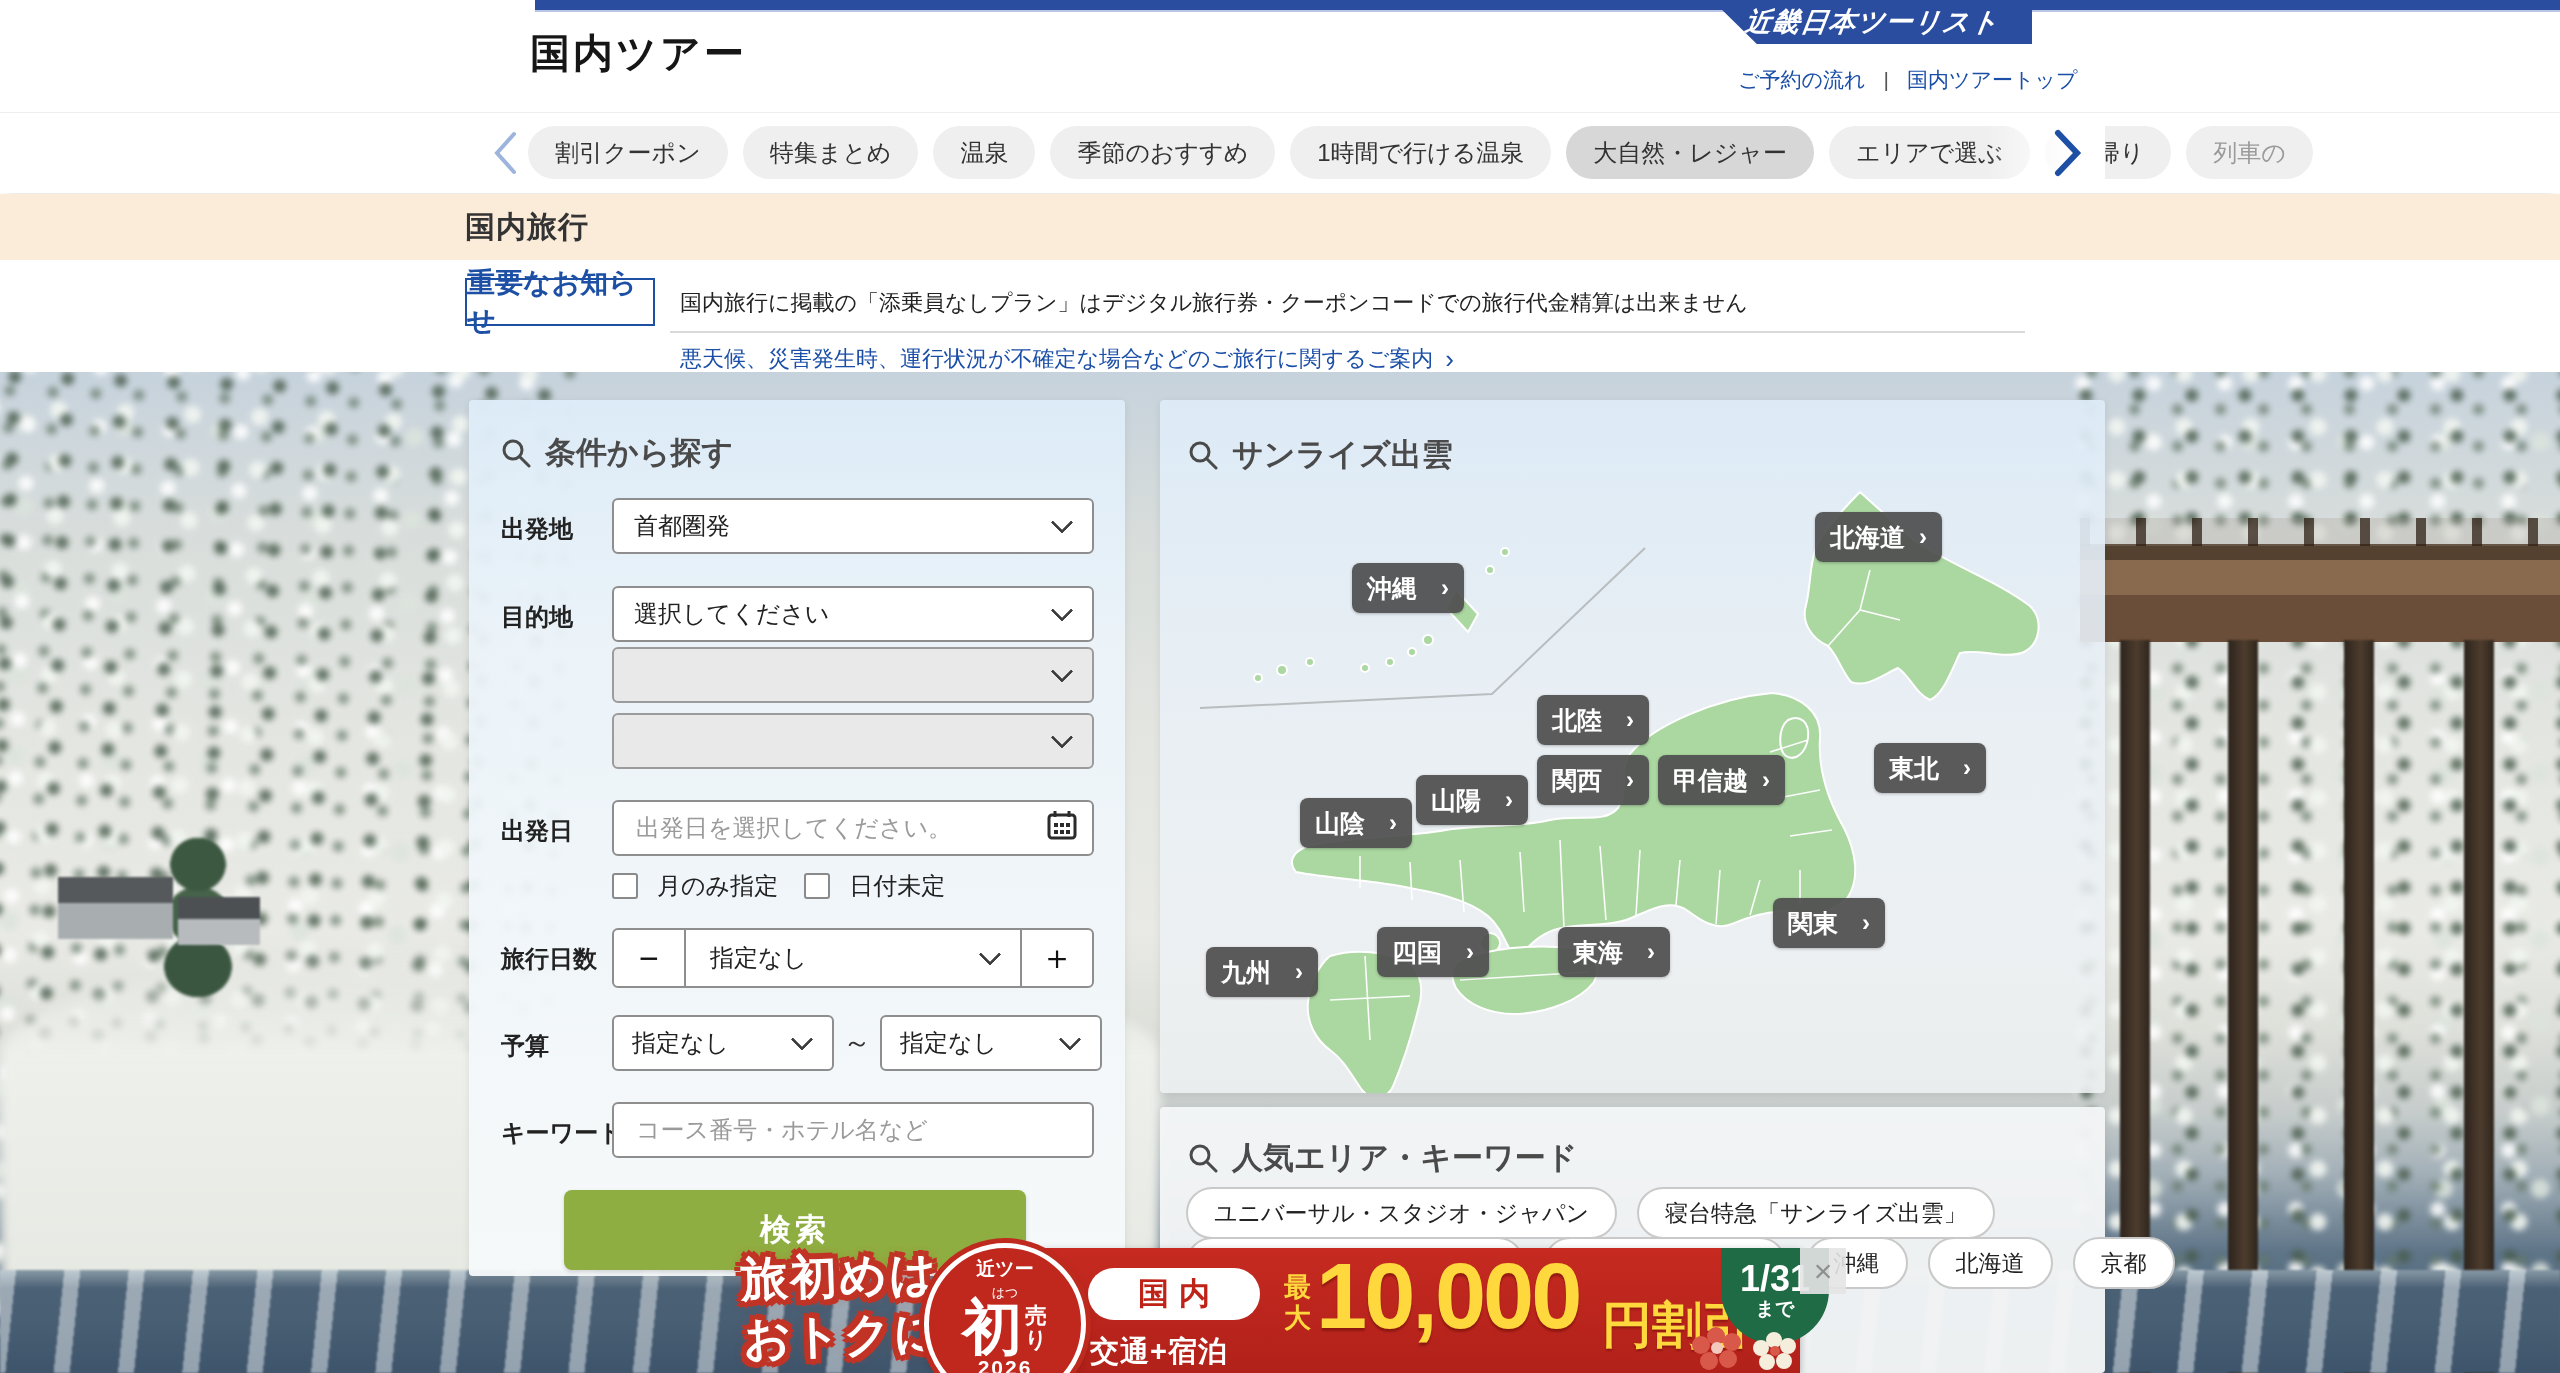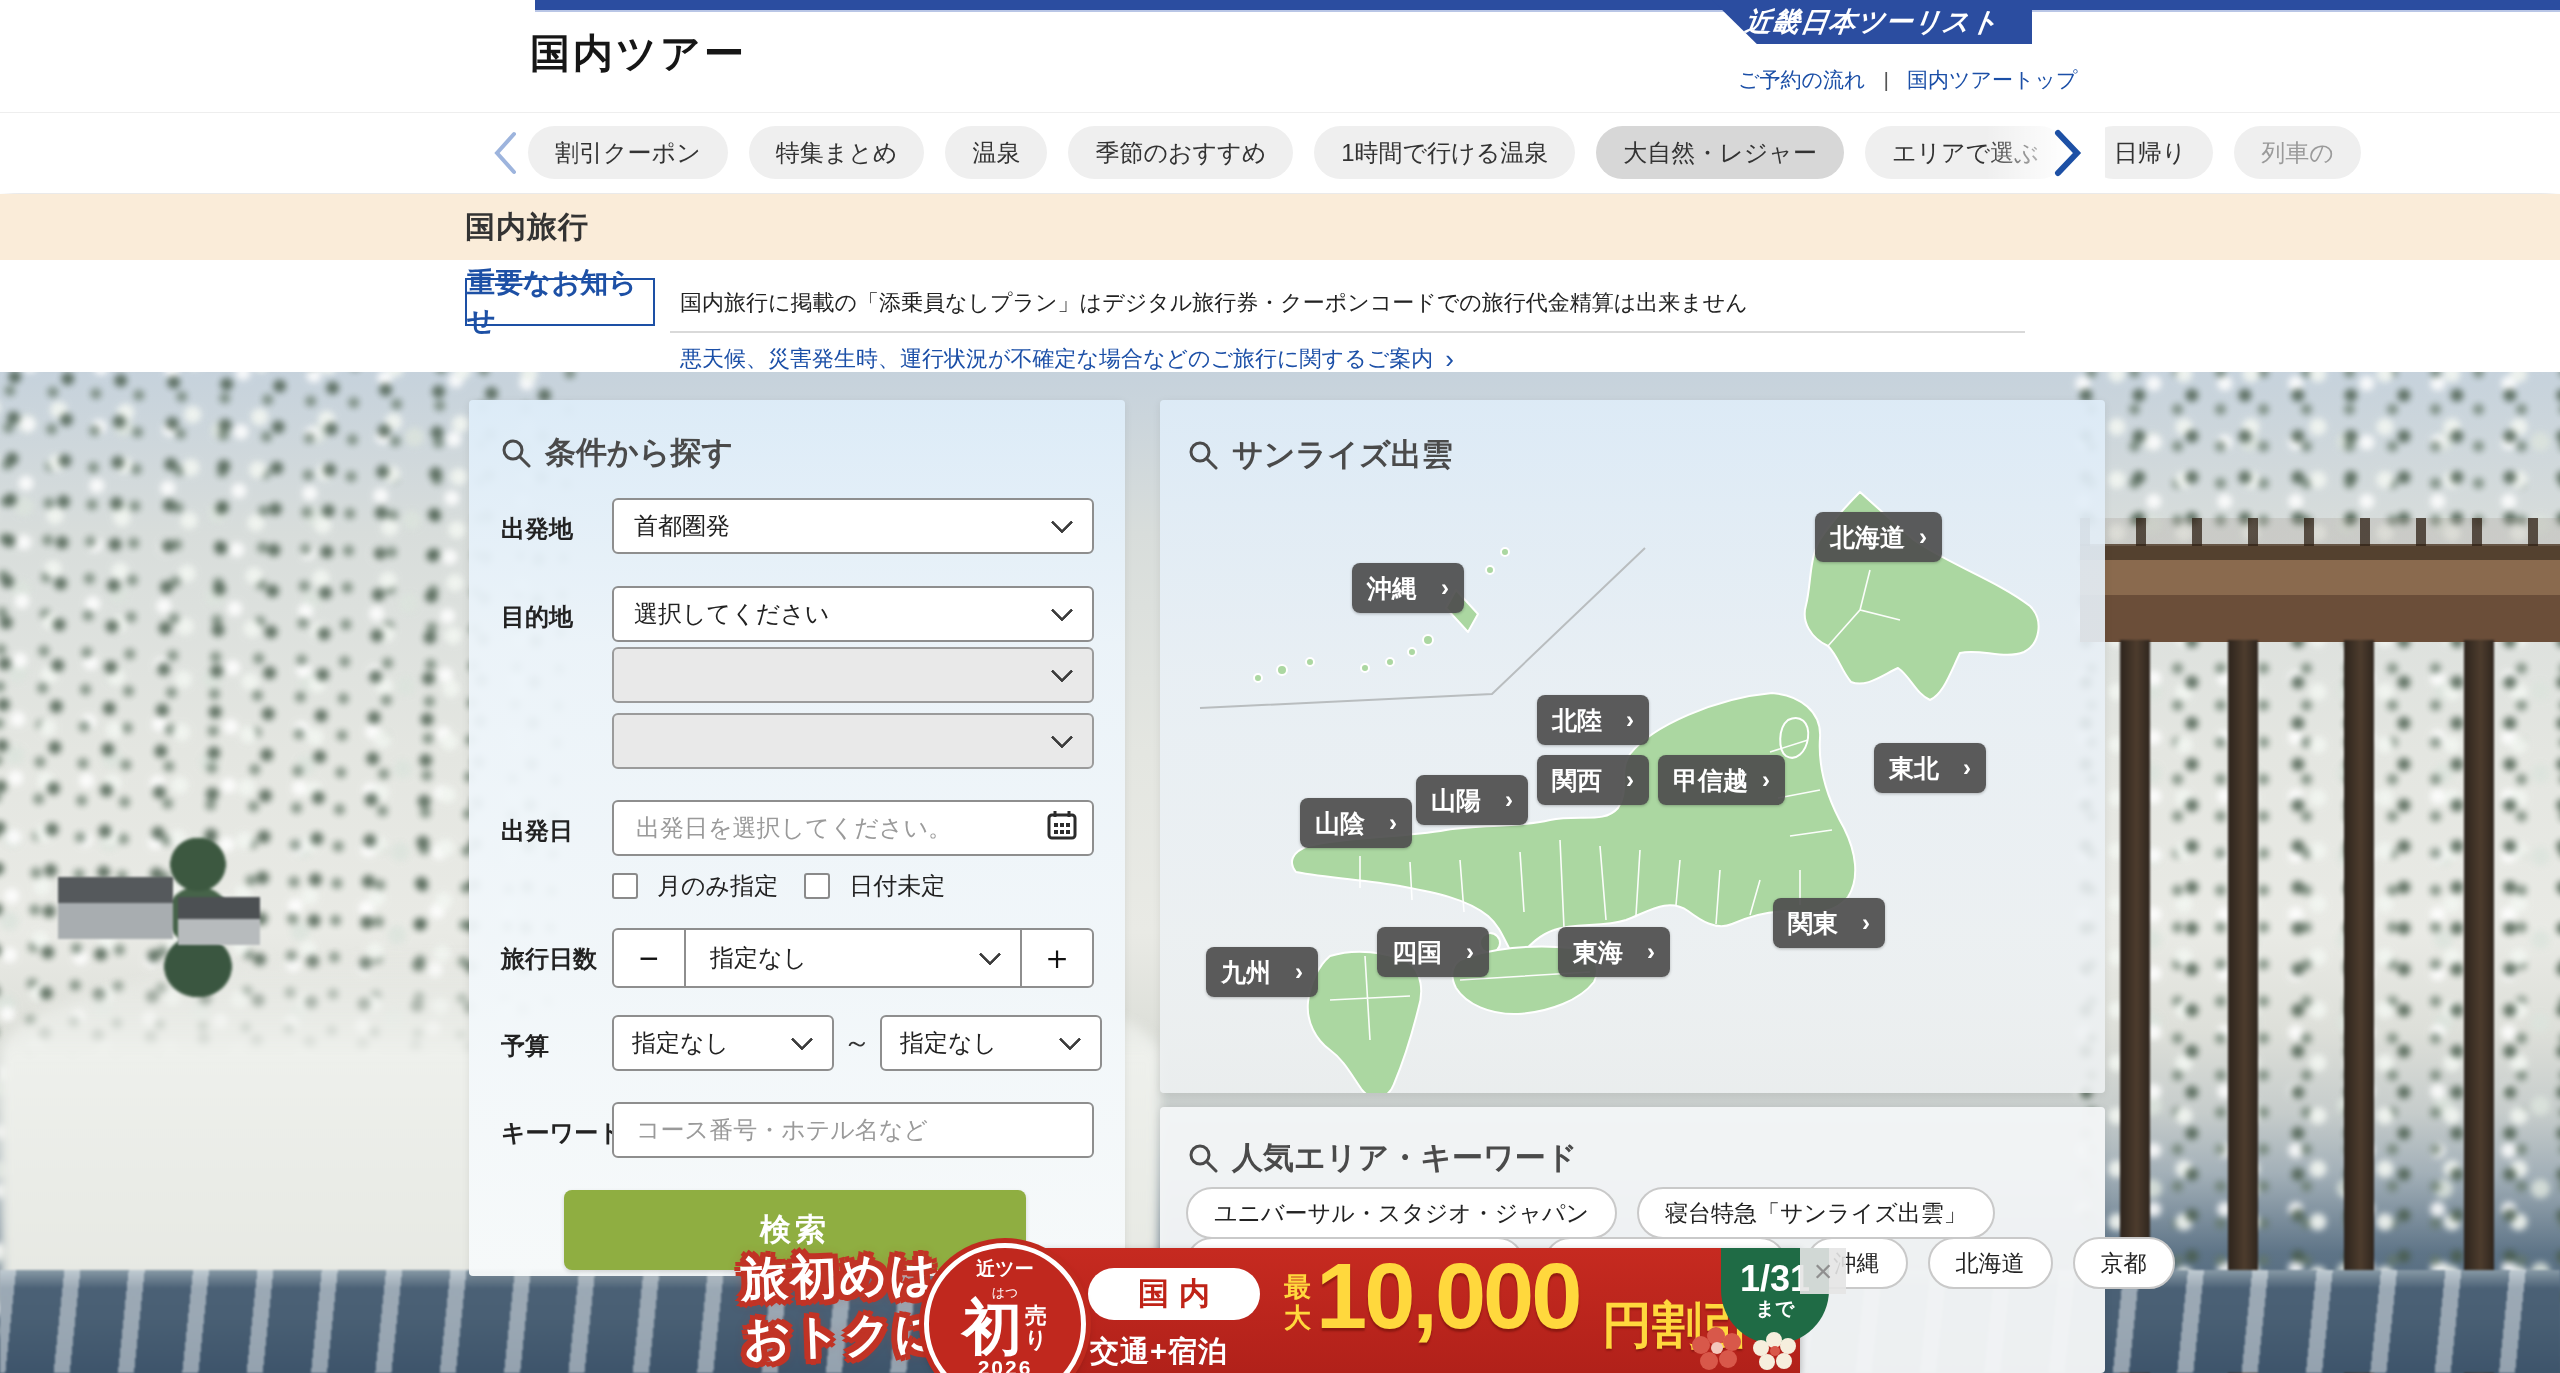--- a/index.html
+++ b/index.html
@@ -46,21 +46,21 @@
     clip-path:polygon(0 0,100% 0,100% 100%,14% 100%);display:flex;align-items:center;justify-content:center;}
   .logo-badge span{color:#fff;font-weight:bold;font-style:italic;font-size:27px;letter-spacing:1px;transform:skewX(-8deg);}
   .page-title{position:absolute;left:530px;top:26px;font-size:40px;font-weight:bold;color:#161616;letter-spacing:3px;}
   .header-links{position:absolute;left:1738px;top:66px;display:flex;align-items:center;gap:18px;font-size:21px;}
   .header-links a{color:#1b4fa7;text-decoration:none;}
   .hl-sep{color:#555;}
 
   
   .nav-row{position:absolute;left:0;top:112px;width:2560px;height:80px;background:#fff;border-top:1px solid #eee;
     box-shadow:0 8px 10px -8px rgba(0,0,0,.18);}
-  .nav-pills{position:absolute;left:528px;top:13px;display:flex;gap:21px;}
+  .nav-pills{position:absolute;left:528px;top:13px;display:flex;gap:15px;}
   .pill{background:#efefef;border-radius:27px;height:53px;padding:0 27px;display:flex;align-items:center;
     font-size:24px;color:#333;white-space:nowrap;}
   .pill.selected{background:#d7d7d7;}
   .pill.faded{color:#9a9a9a;}
   .nav-fade{position:absolute;left:1985px;top:0;width:120px;height:80px;
     background:linear-gradient(90deg,rgba(255,255,255,0),#fff 70%);}
   .chev-svg{display:block;}
 
   
   .hero-band{position:absolute;left:0;top:194px;width:2560px;height:66px;background:#faecd9;display:flex;align-items:center;}

